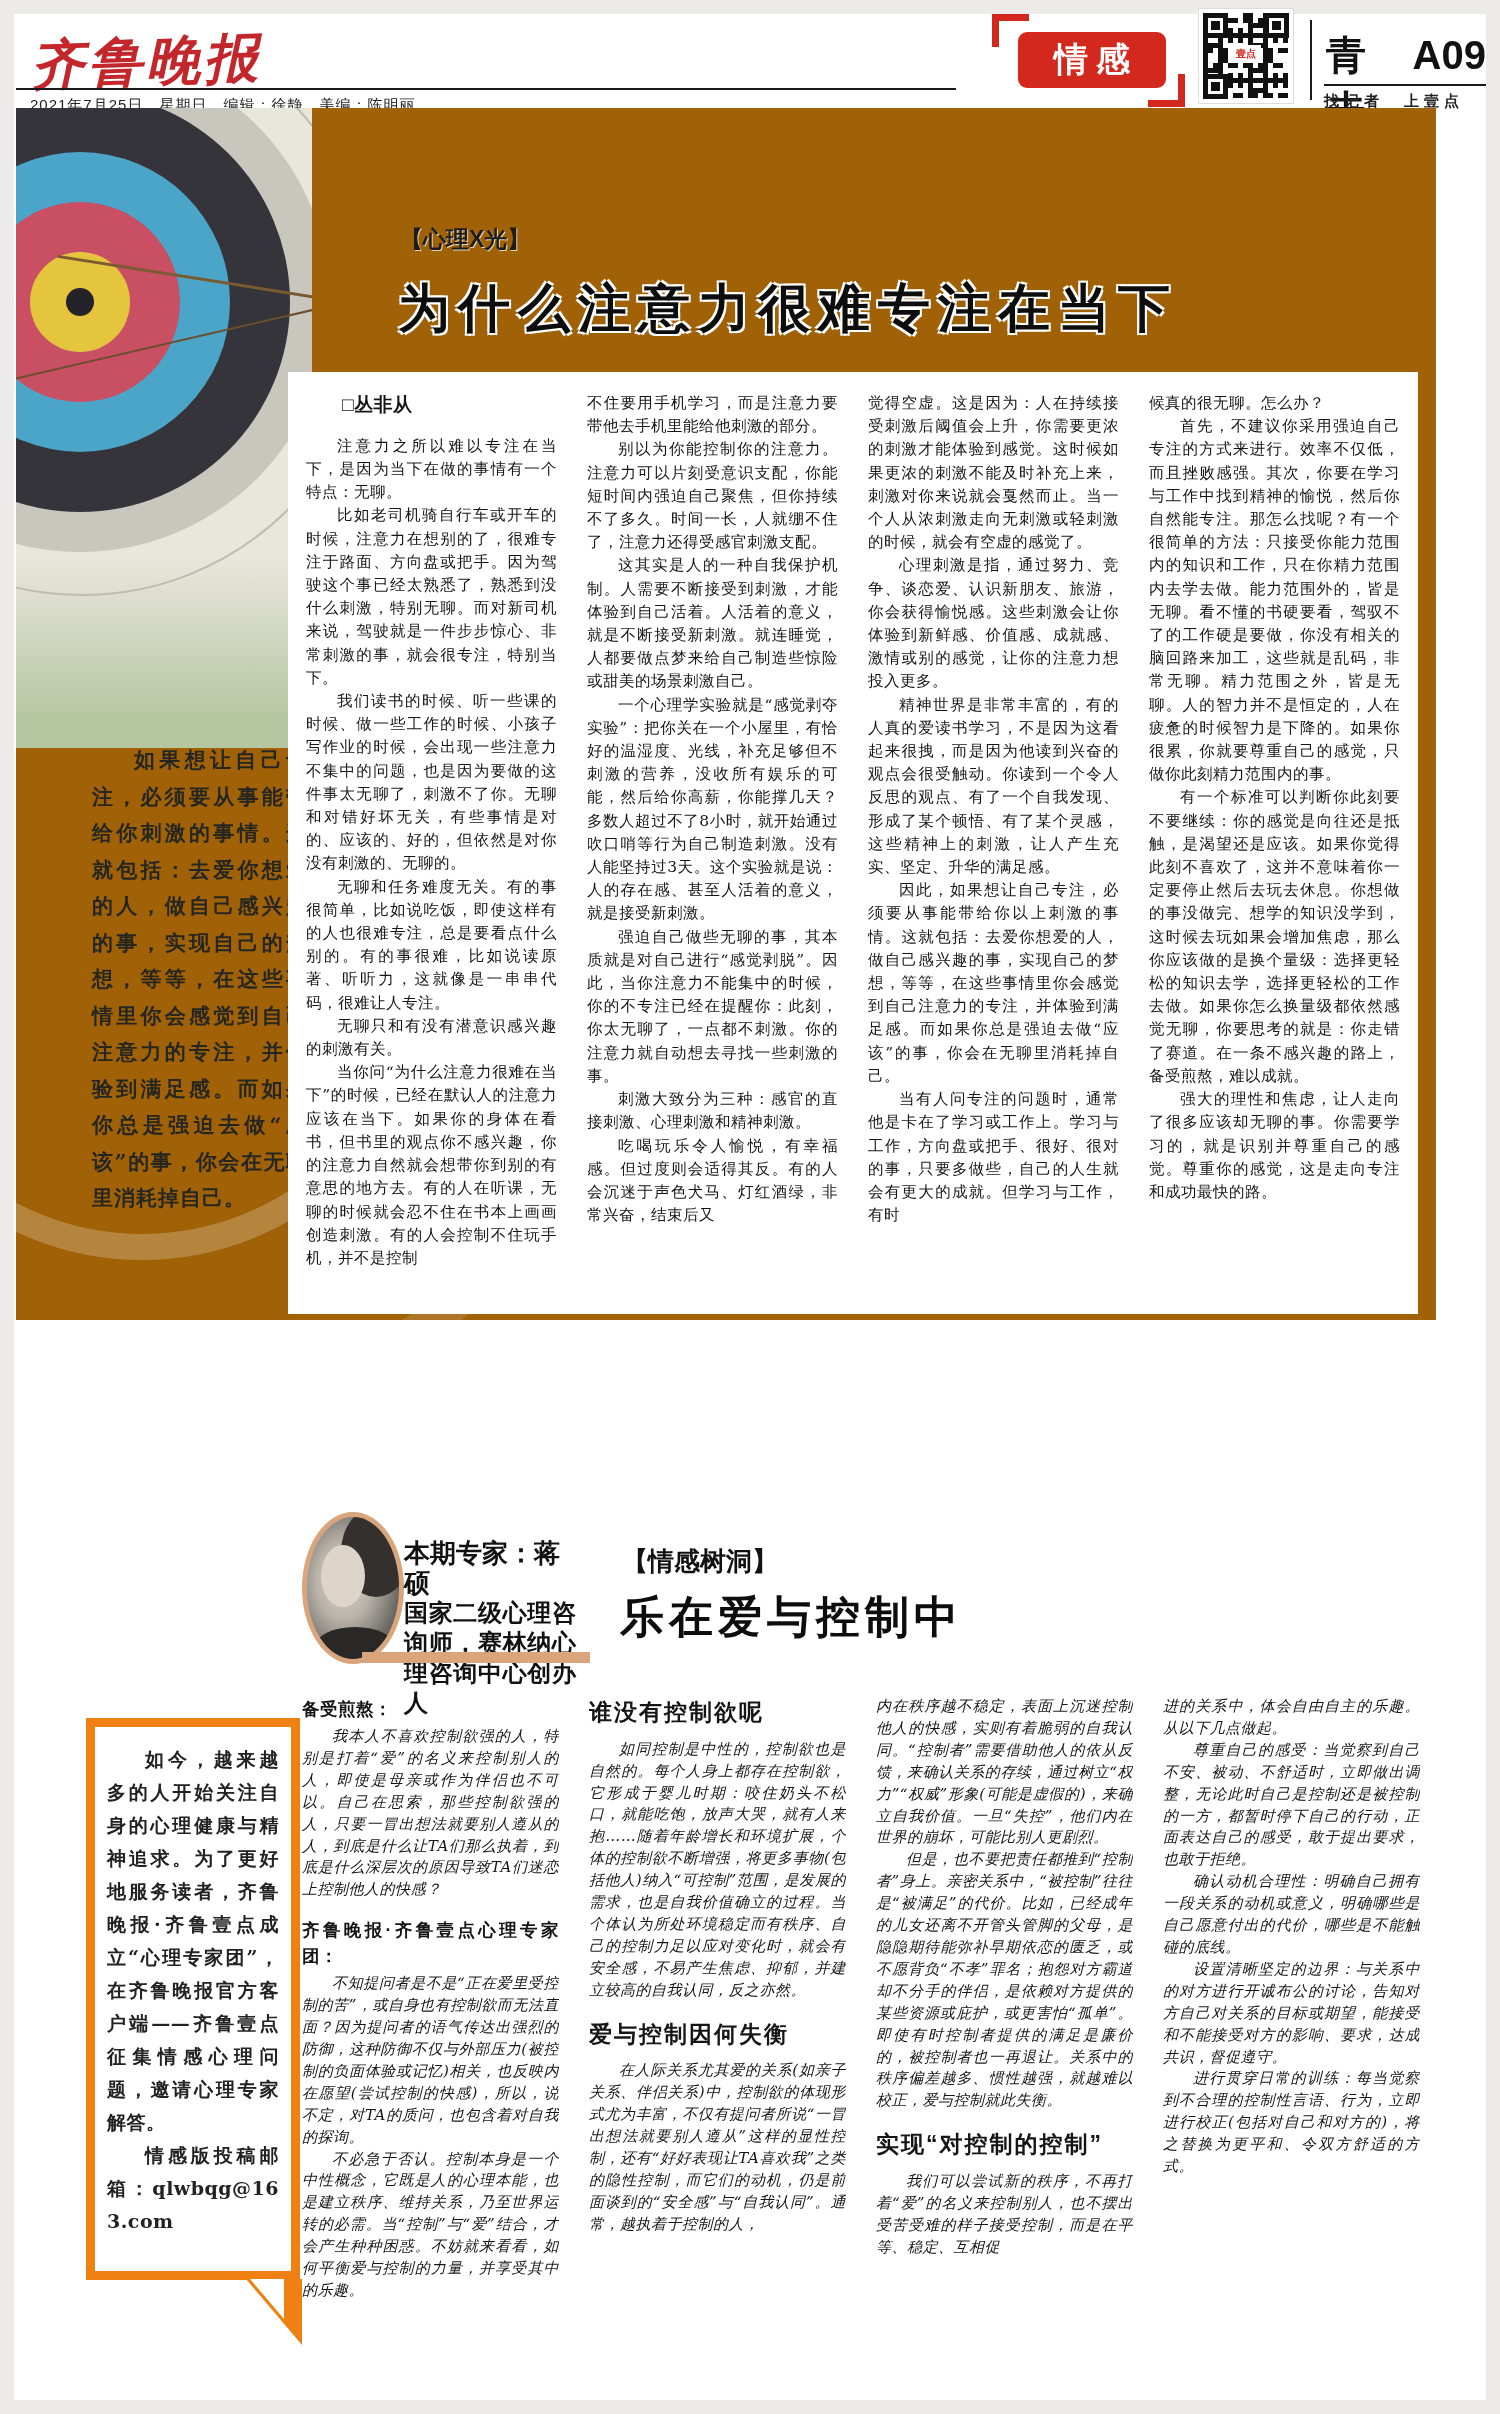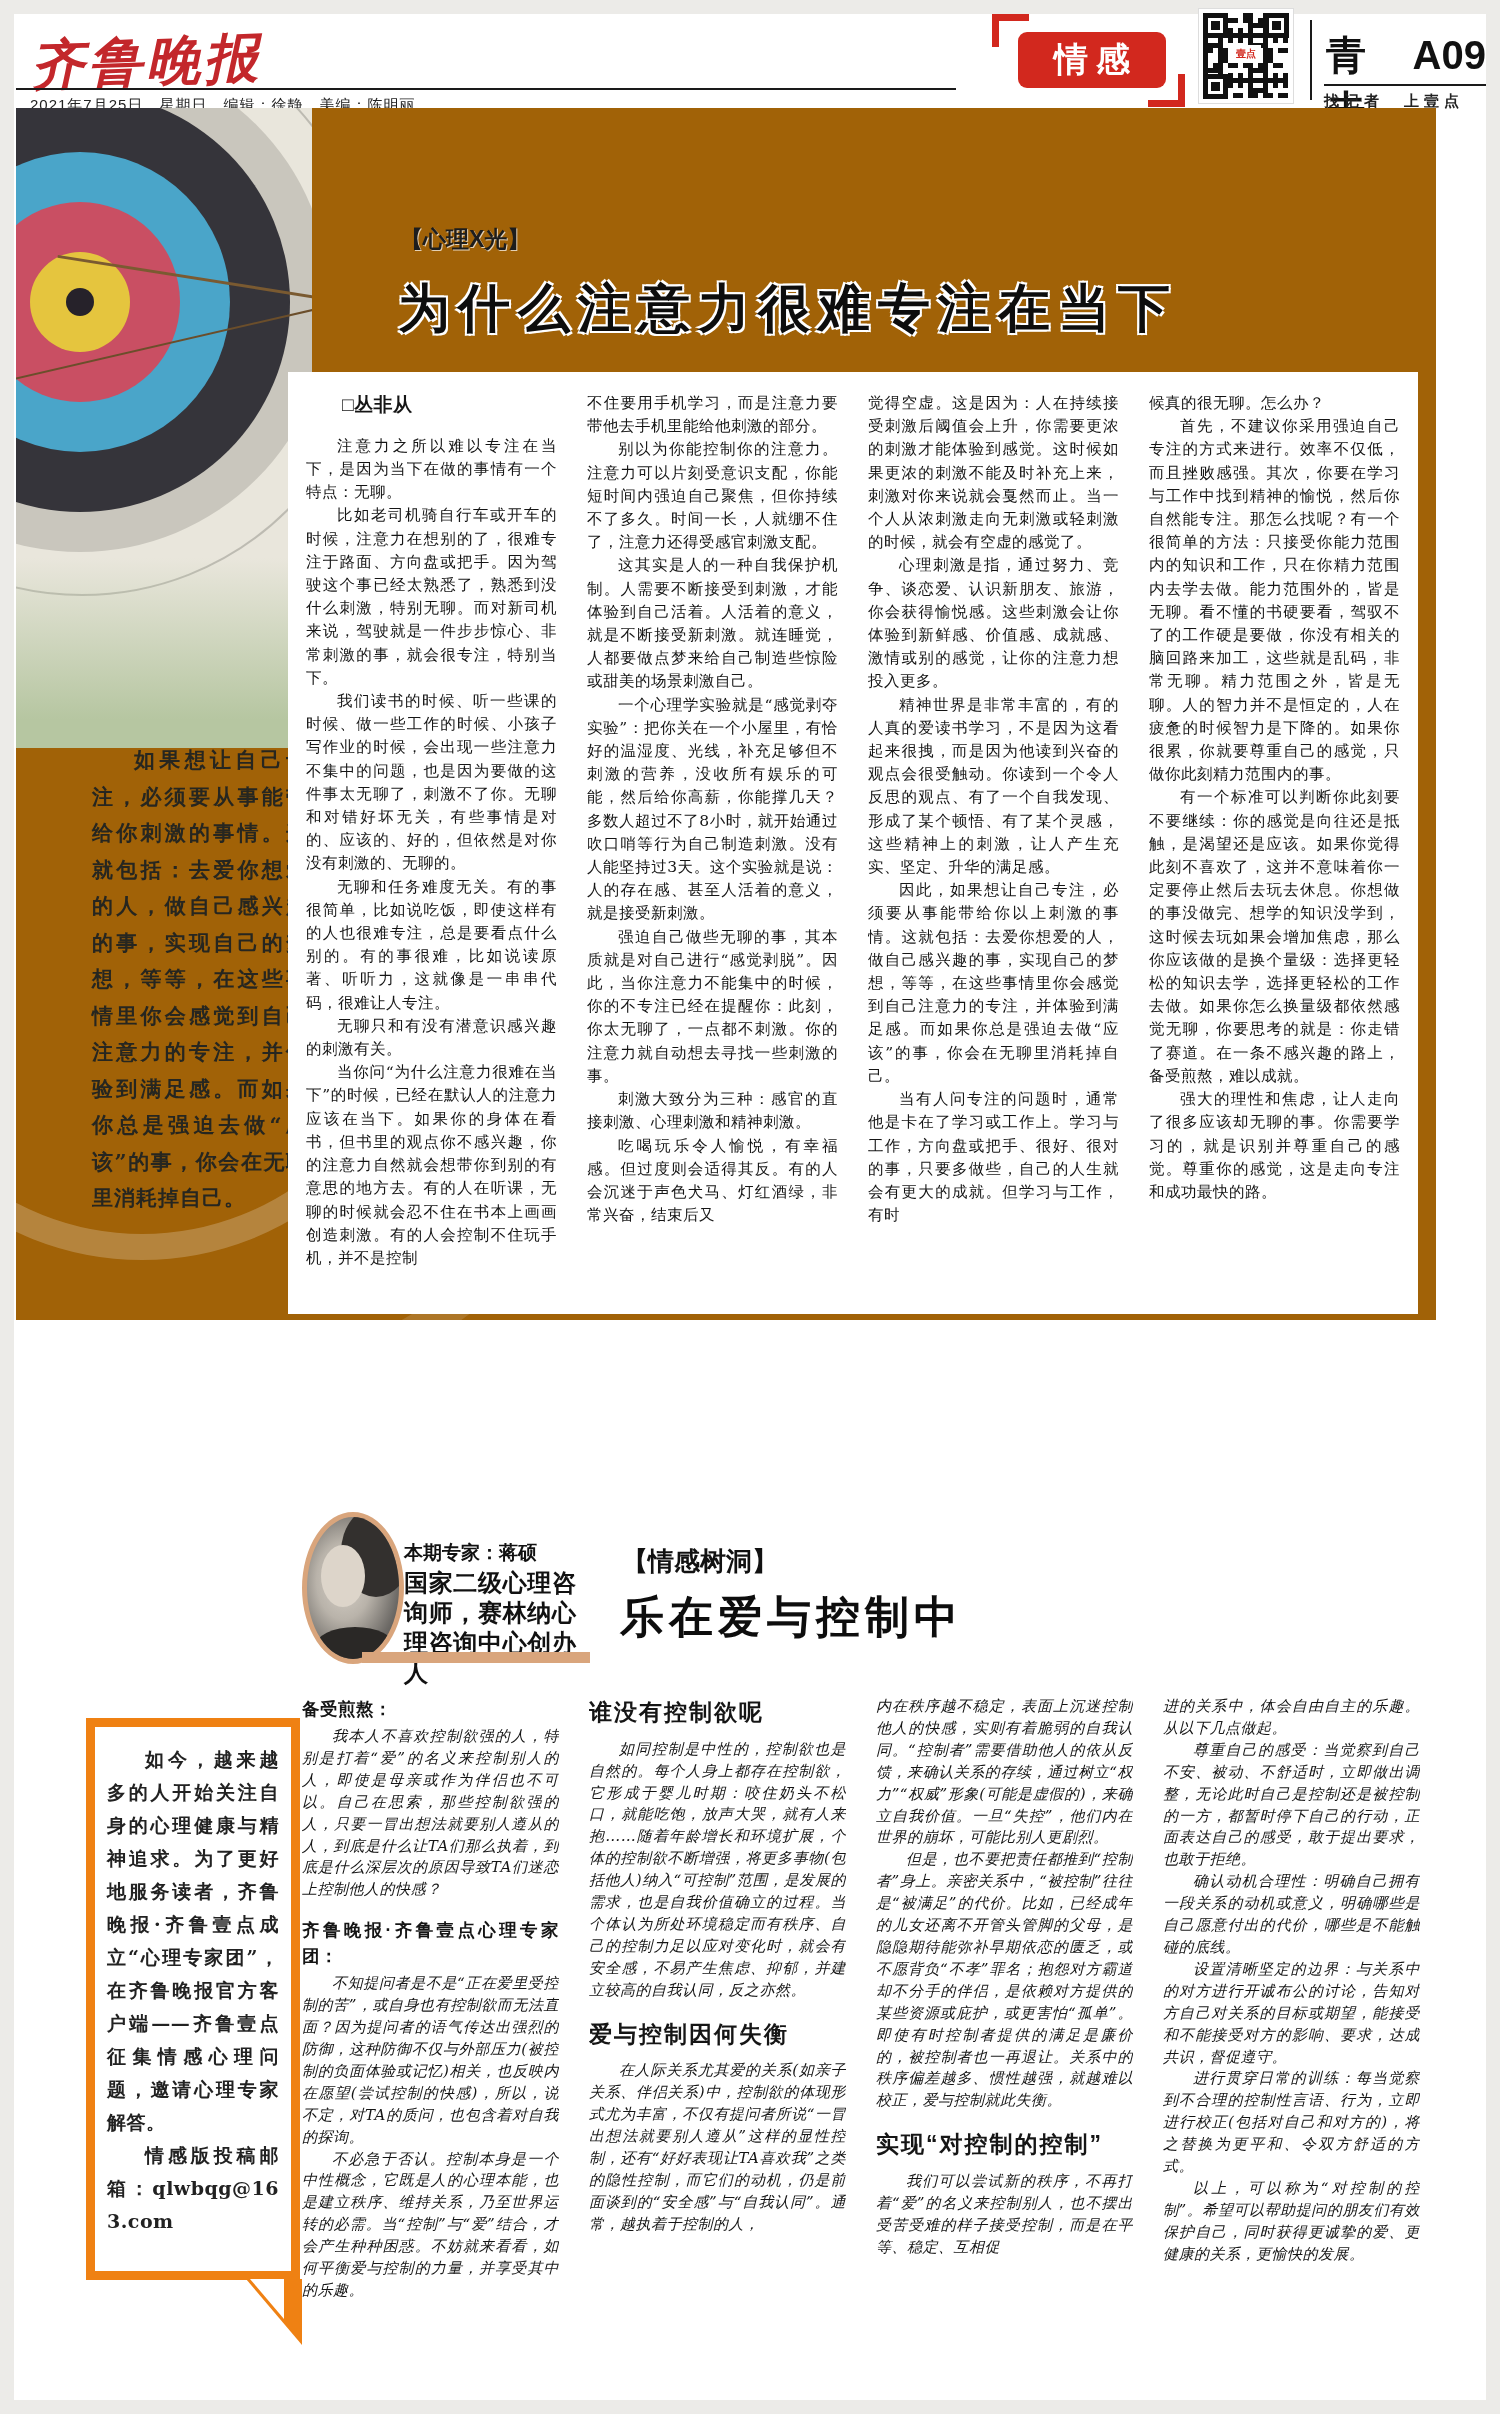--- a/index.html
+++ b/index.html
@@ -75,21 +75,21 @@
   .col > .col-label:first-child{margin-top:0;}
 
   
   .avatar{left:288px;top:1498px;width:92px;height:142px;border-radius:50%;
     border:5px solid #d9a57c;overflow:hidden;
     background:radial-gradient(ellipse at 40% 45%,#d8d2c9 0%,#b9b3aa 35%,#6d6a66 70%,#3c3a38 100%);}
   .avatar .hair{position:absolute;right:-12px;top:-10px;width:70px;height:90px;border-radius:50%;background:#33302e;}
   .avatar .face{position:absolute;left:14px;top:28px;width:44px;height:62px;border-radius:50%;background:#ddd5ca;}
   .avatar .dress{position:absolute;left:8px;bottom:-8px;width:80px;height:40px;border-radius:50%;background:#2a2826;}
   .expert-info{left:390px;top:1524px;width:172px;font-family:"Liberation Sans",sans-serif;color:#111;}
-  .expert-name{font-weight:bold;font-size:19px;line-height:30px;}
+  .expert-name{font-weight:bold;font-size:26px;line-height:30px;}
   .expert-desc{font-weight:bold;font-size:24px;line-height:30px;text-align:justify;}
   .tan-bar{left:348px;top:1638px;width:228px;height:11px;background:#d9a57c;}
   .a2-kicker{left:608px;top:1532px;font:bold 26px/1.2 "Liberation Sans",sans-serif;color:#111;}
   .a2-title{left:606px;top:1578px;font:bold 44px/1.15 "Liberation Sans",sans-serif;letter-spacing:5px;color:#0d0d0d;}
 
   .notice{left:72px;top:1704px;width:214px;height:562px;border:9px solid #ef8113;background:#fff;
     box-sizing:border-box;padding:16px 12px;}
   .notice p{margin:0;font:bold 19px/33px "DejaVu Serif",serif;color:#222;
     text-align:justify;text-indent:2em;letter-spacing:0.5px;word-break:break-all;}
   .tail-o{left:232px;top:2265px;width:56px;height:66px;background:#ef8113;
@@ -521,17 +521,16 @@
         <p class="para">但是，也不要把责任都推到“控制者”身上。亲密关系中，“被控制”往往是“被满足”的代价。比如，已经成年的儿女还离不开管头管脚的父母，是隐隐期待能弥补早期依恋的匮乏，或不愿背负“不孝”罪名；抱怨对方霸道却不分手的伴侣，是依赖对方提供的某些资源或庇护，或更害怕“孤单”。即使有时控制者提供的满足是廉价的，被控制者也一再退让。关系中的秩序偏差越多、惯性越强，就越难以校正，爱与控制就此失衡。</p>
         <div class="subhead">实现“对控制的控制”</div>
         <p class="para">我们可以尝试新的秩序，不再打着“爱”的名义来控制别人，也不摆出受苦受难的样子接受控制，而是在平等、稳定、互相促</p>
       </div>
     <div class="col">
         <p class="para cont">进的关系中，体会自由自主的乐趣。从以下几点做起。</p>
         <p class="para">尊重自己的感受：当觉察到自己不安、被动、不舒适时，立即做出调整，无论此时自己是控制还是被控制的一方，都暂时停下自己的行动，正面表达自己的感受，敢于提出要求，也敢于拒绝。</p>
         <p class="para">确认动机合理性：明确自己拥有一段关系的动机或意义，明确哪些是自己愿意付出的代价，哪些是不能触碰的底线。</p>
         <p class="para">设置清晰坚定的边界：与关系中的对方进行开诚布公的讨论，告知对方自己对关系的目标或期望，能接受和不能接受对方的影响、要求，达成共识，督促遵守。</p>
         <p class="para">进行贯穿日常的训练：每当觉察到不合理的控制性言语、行为，立即进行校正(包括对自己和对方的)，将之替换为更平和、令双方舒适的方式。</p>
-        <p class="para">以上，可以称为“对控制的控制”。希望可以帮助提问的朋友们有效保护自己，同时获得更诚挚的爱、更健康的关系，更愉快的发展。</p>
       </div>
   </div>
 
 </div>
 
 </body></html>

